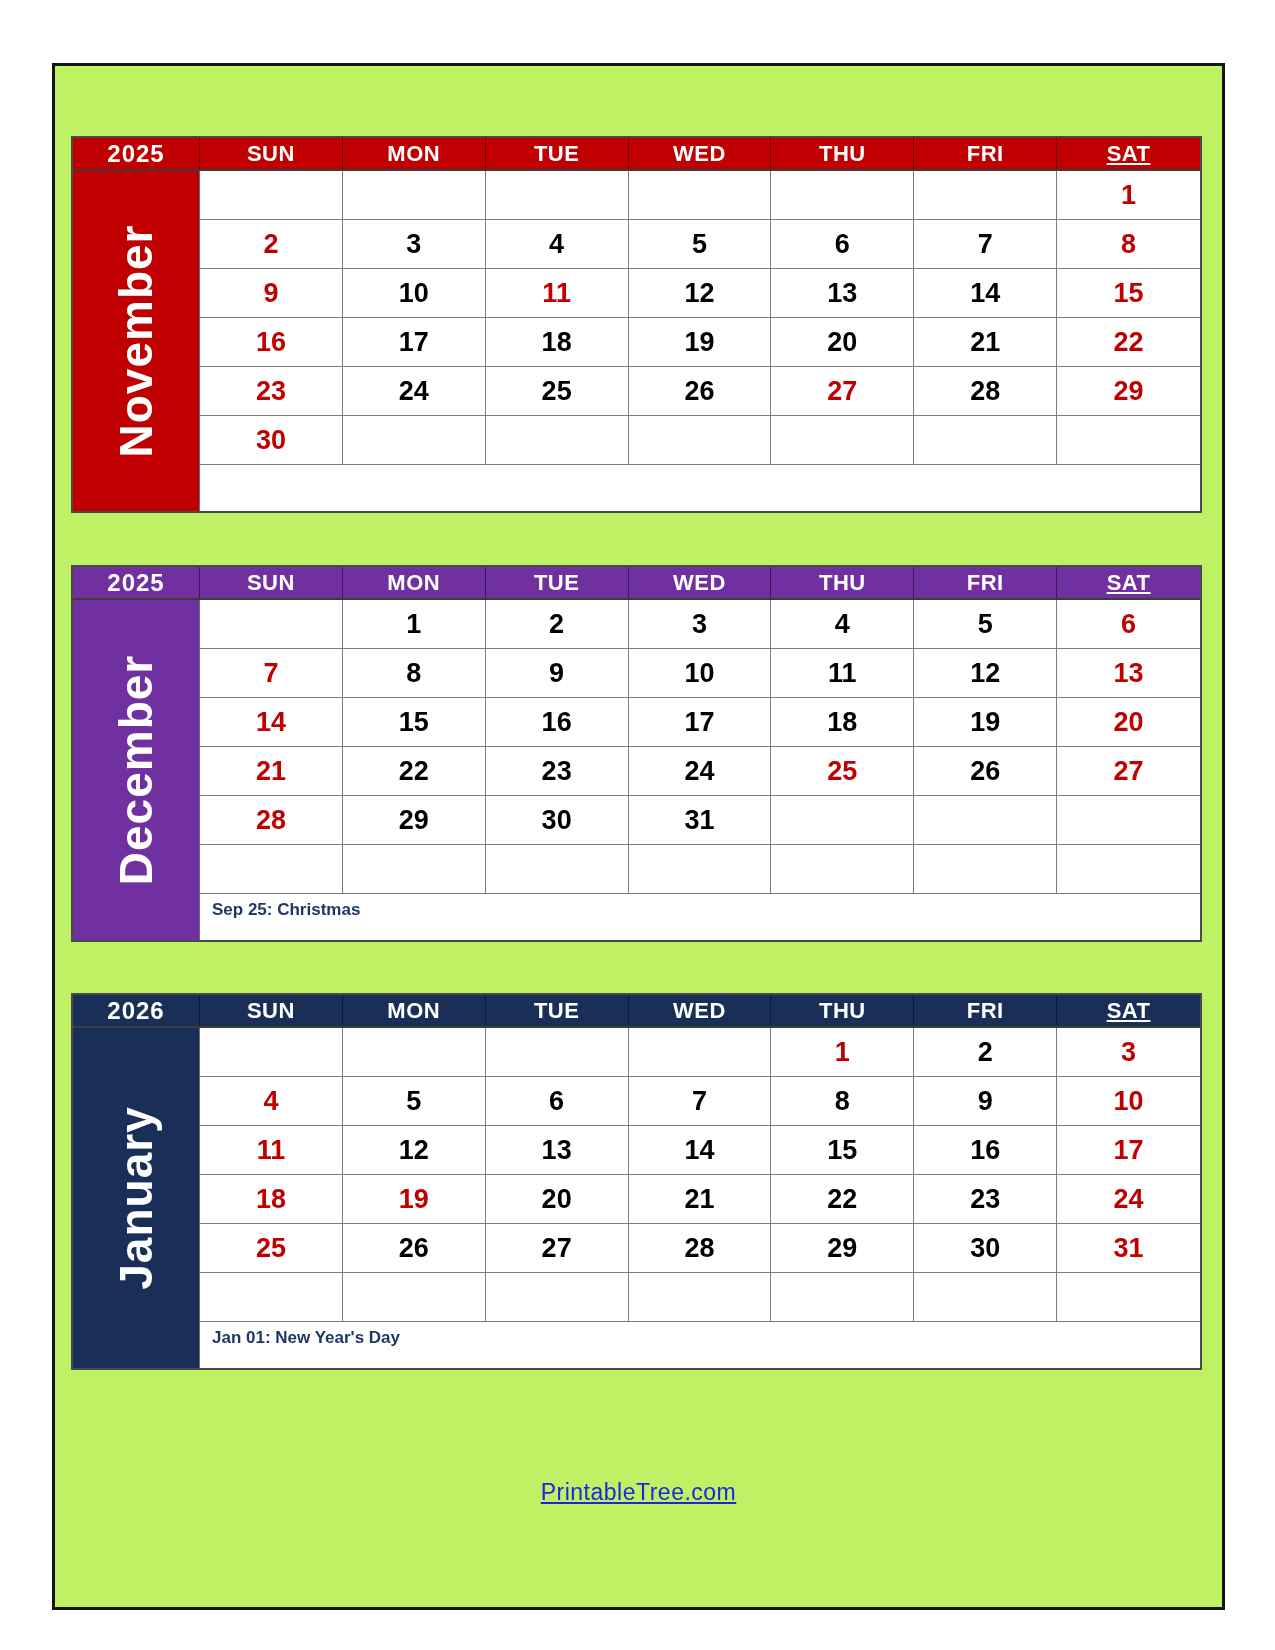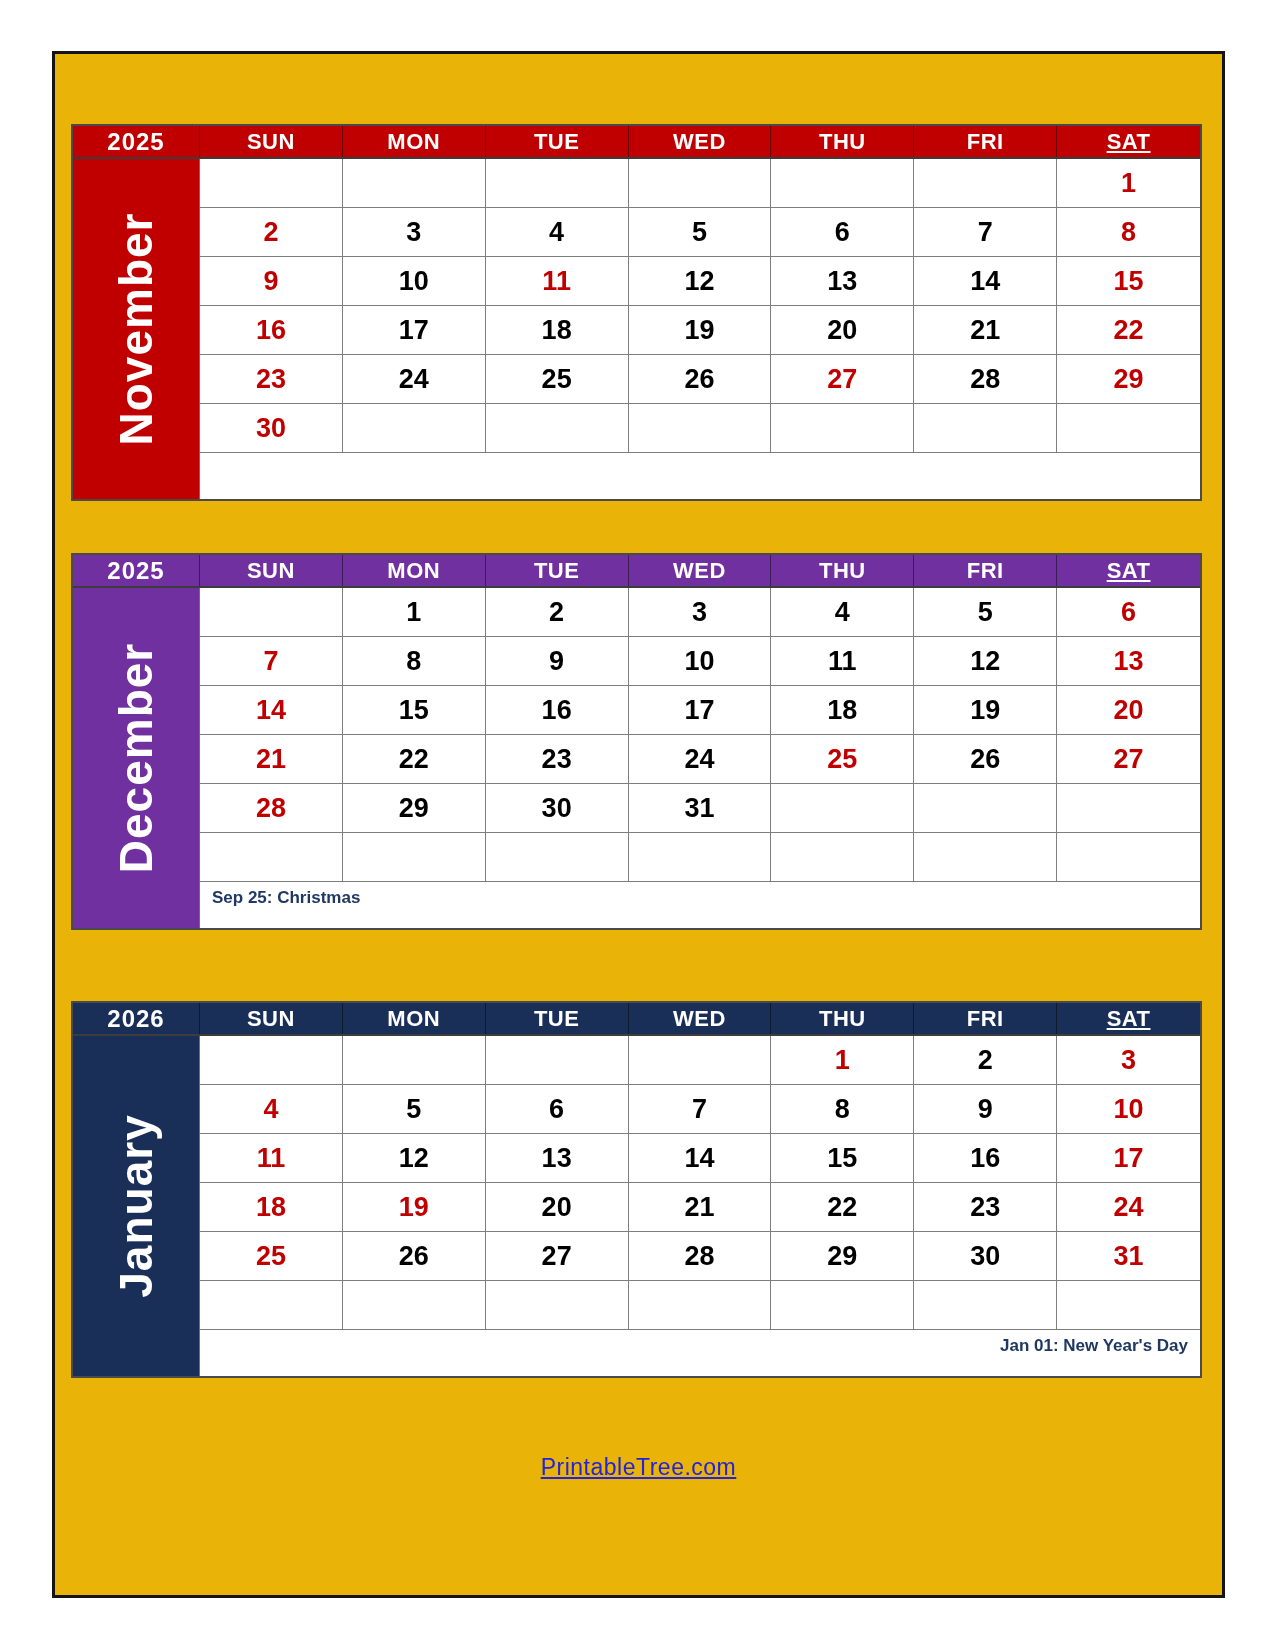--- a/index.html
+++ b/index.html
@@ -5,36 +5,36 @@
   html,body { margin:0; padding:0; background:#e8e8e8; }
   .page {
     position:relative;
     width:1275px; height:1650px;
     background:#ffffff;
     font-family:"Liberation Sans", sans-serif;
     overflow:hidden;
   }
   .sheet {
     position:absolute;
-    left:52px; top:51px;
+    left:52px; top:63px;
     width:1167px; height:1541px;
     border:3px solid #141414;
     box-sizing:content-box;
-    background:#eab308;
+    background:#bef264;
   }
   .month-block {
     margin-left:16px;
     width:1131px;
     border:2px solid #4a4a4a;
     box-sizing:border-box;
     background:#fff;
   }
   .m0 { margin-top:70px; }
   .m1 { margin-top:52px; }
-  .m2 { margin-top:71px; }
+  .m2 { margin-top:51px; }
 
   .cal-header {
     display:grid;
     grid-template-columns:127px repeat(7,1fr);
     height:31px;
     border-bottom:2px solid #3c3c3c;
   }
   .head-cell {
     background:var(--accent);
     color:#ffffff;
@@ -88,21 +88,21 @@
     box-sizing:border-box;
     padding:5px 12px 6px 12px;
     display:flex; flex-direction:column; justify-content:flex-start;
     gap:1px;
     font-weight:bold;
     font-size:17px;
     line-height:1.32;
   }
 
   .footer {
-    margin-top:76px;
+    margin-top:109px;
     text-align:center;
   }
   .footer a {
     color:var(--link-blue);
     font-size:23px;
     text-decoration:underline;
     letter-spacing:0.5px;
     cursor:pointer;
   }
 </style>
@@ -469,21 +469,21 @@
           <div class="day-cell col7">
             <span class="day-num red">31</span>
           </div>
           <div class="day-cell"></div>
           <div class="day-cell"></div>
           <div class="day-cell"></div>
           <div class="day-cell"></div>
           <div class="day-cell"></div>
           <div class="day-cell"></div>
           <div class="day-cell col7"></div>
-          <div class="holiday-cell" style="color: rgb(31, 56, 100); text-align: right;">
+          <div class="holiday-cell" style="color: rgb(31, 56, 100);">
             <div class="holiday-line">Jan 01: New Year's Day</div>
           </div>
         </div>
       </div>
 
     <div class="footer">
       <a>PrintableTree.com</a>
     </div>
 
   </div>

